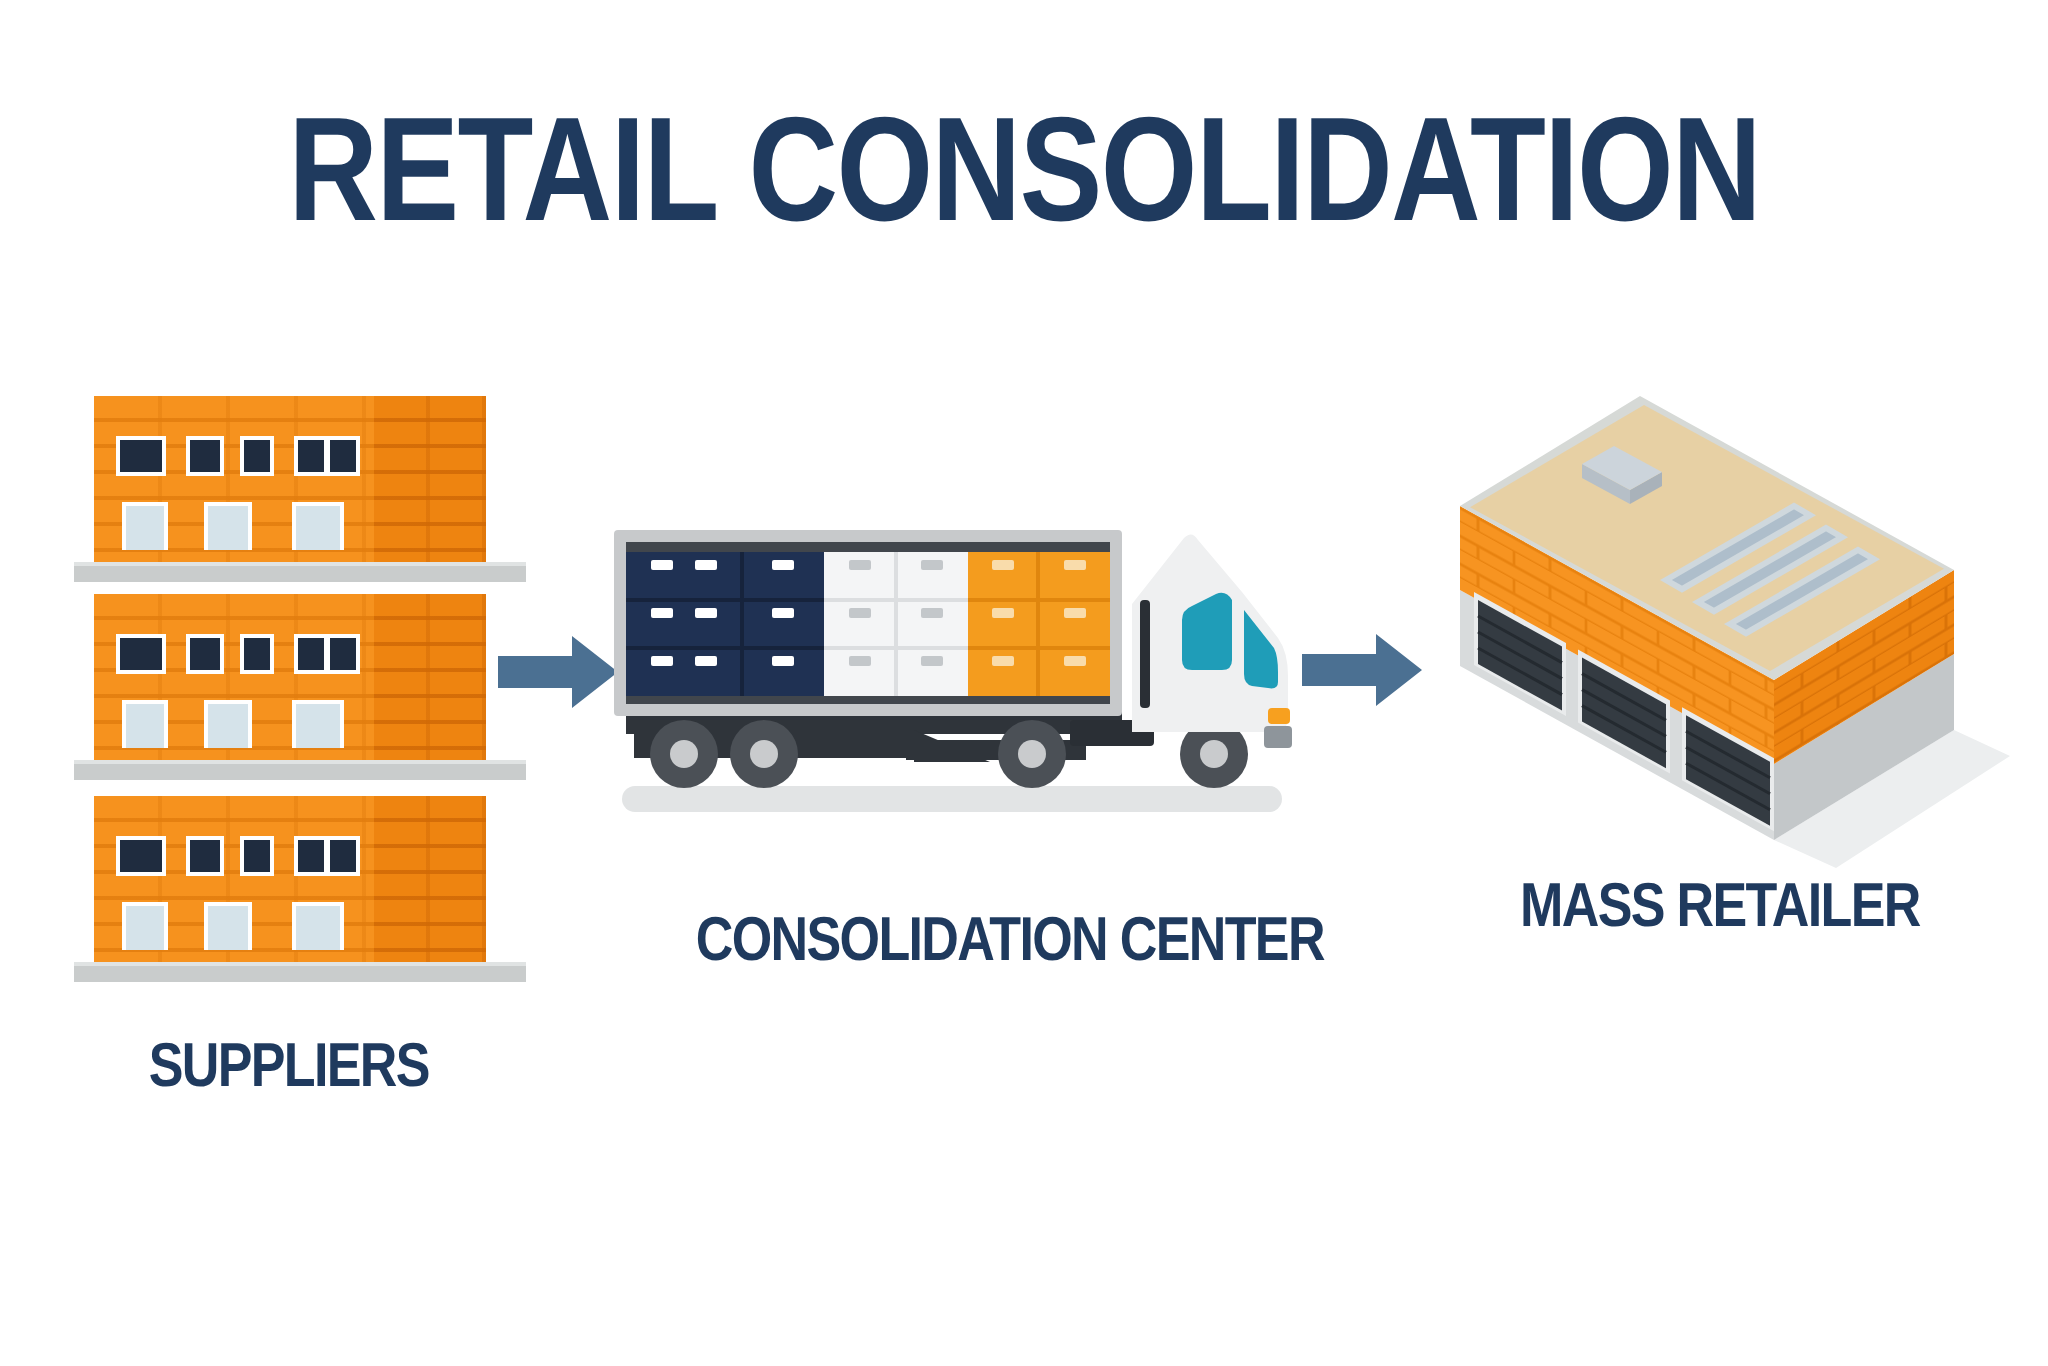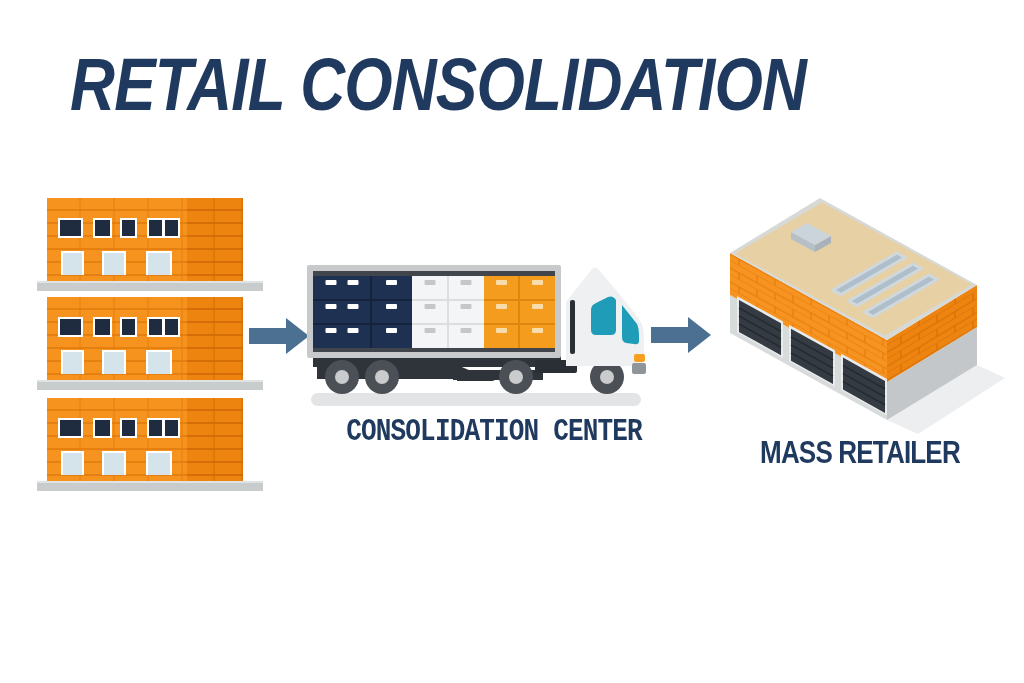--- a/index.html
+++ b/index.html
@@ -5,21 +5,21 @@
   html,body { margin:0; padding:0; background:#ffffff; }
   .canvas {
     position:relative; width:1024px; height:683px; margin:0 auto;
     background:#ffffff; overflow:hidden;
     font-family:"Liberation Sans", sans-serif;
   }
   .condensed {
     display:inline-block; transform:scaleX(0.84); transform-origin:50% 50%;
     font-weight:bold; color:#1f3a5e; white-space:nowrap; letter-spacing:-1px;
   }
-  .title-wrap { position:absolute; left:0; top:48px; width:100%; text-align:left;font-style:italic; }
+  .title-wrap { position:absolute; left:0; top:48px; width:100%; text-align:center; }
   .title-wrap .condensed { font-size:74px; line-height:1; }
   .node-label { position:absolute; text-align:center; }
   .node-label .condensed { font-size:31px; line-height:1; }
 
   
   .building { position:absolute; left:47px; width:202px; height:93px; }
   .b1 { top:198px; } .b2 { top:297px; } .b3 { top:398px; }
   .b-front {
     position:absolute; left:0; top:0; width:140px; height:85px;
     background-color:#f6921e;
@@ -56,21 +56,21 @@
   .door-3 { margin-left:20px; width:26px; }
 
   .arrow { position:absolute; width:60px; height:38px; }
   .arrow-1 { left:249px; top:317px; }
   .arrow-2 { left:651px; top:316px; }
 
   .truck-svg    { position:absolute; left:303px; top:262px; width:345px; height:150px; }
   .retailer-svg { position:absolute; left:703px; top:190px; width:302px; height:250px; }
 
   .label-suppliers     { left:39px;  top:517px; width:210px; }
-  .label-consolidation { left:318px; top:416px; width:340px;font-family:Liberation Mono, monospace; }
+  .label-consolidation { left:318px; top:454px; width:340px; }
   .label-retailer      { left:730px; top:437px; width:260px;text-decoration:underline; }
 </style>
 </head>
 <body>
 
 <div class="canvas">
 
   <div class="title-wrap">
     <span class="condensed">RETAIL CONSOLIDATION</span>
   </div>
@@ -294,20 +294,23 @@
       </g>
 
       <g stroke="#cfd8dd" stroke-width="3" fill="#aebecb">
         <polygon points="130,100 194,63 202,67.6 138,104.6"></polygon>
         <polygon points="146,111 210,74 218,78.6 154,115.6"></polygon>
         <polygon points="162,122 226,85 234,89.6 170,126.6"></polygon>
       </g>
     </g>
   </svg>
 
+  <div class="node-label label-suppliers">
+    <span class="condensed">SUPPLIERS</span>
+  </div>
   <div class="node-label label-consolidation">
     <span class="condensed">CONSOLIDATION CENTER</span>
   </div>
   <div class="node-label label-retailer">
     <span class="condensed">MASS RETAILER</span>
   </div>
 
 </div>
 
 </body></html>

